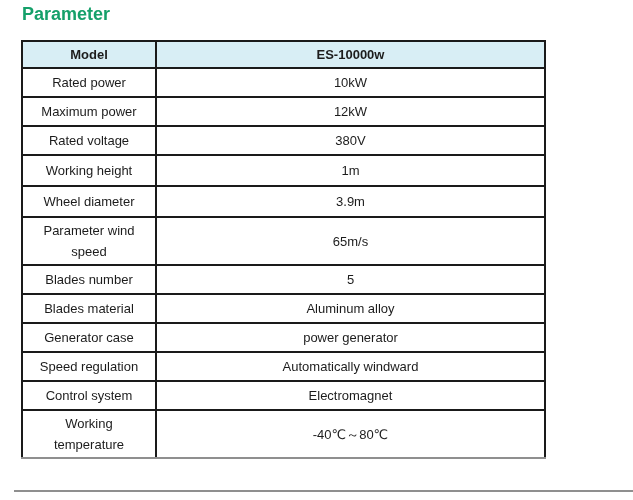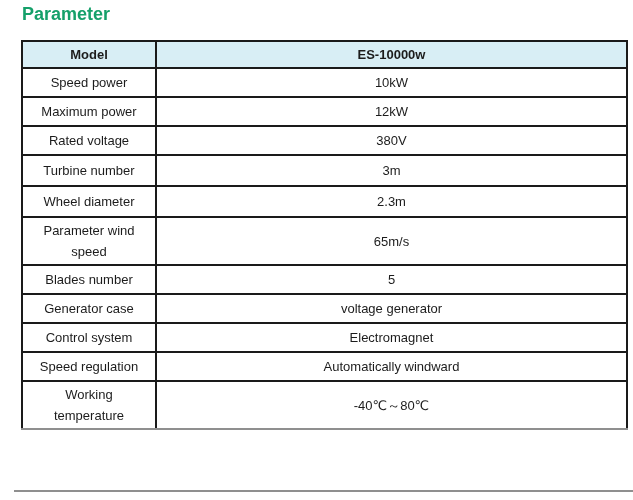--- a/index.html
+++ b/index.html
@@ -21,21 +21,21 @@
     top: 4px;
     font-size: 18px;
     font-weight: bold;
     color: #15a06a;
     letter-spacing: 0px;
   }
   table.param-table {
     position: absolute;
     left: 21px;
     top: 40px;
-    width: 607px;
+    width: 525px;
     border-collapse: collapse;
     table-layout: fixed;
     font-size: 13px;
     color: #1c1c1c;
     padding-left: 8px;
   }
   table.param-table th,
   table.param-table td {
     border: 2px solid #1a1a1a;
     text-align: center;
@@ -80,58 +80,62 @@
       <col class="value-col">
     </colgroup>
     <thead>
       <tr>
         <th>Model</th>
         <th>ES-10000w</th>
       </tr>
     </thead>
     <tbody id="tbody">
         <tr>
-    <td class="label-cell">Speed power</td>
+    <td class="label-cell">Rated power</td>
     <td class="value-cell">10kW</td>
   </tr>
         <tr>
     <td class="label-cell">Maximum power</td>
     <td class="value-cell">12kW</td>
   </tr>
         <tr>
     <td class="label-cell">Rated voltage</td>
     <td class="value-cell">380V</td>
   </tr>
         <tr>
-    <td class="label-cell">Turbine number</td>
-    <td class="value-cell">3m</td>
+    <td class="label-cell">Working height</td>
+    <td class="value-cell">1m</td>
   </tr>
         <tr>
     <td class="label-cell">Wheel diameter</td>
-    <td class="value-cell">2.3m</td>
+    <td class="value-cell">3.9m</td>
   </tr>
         <tr>
     <td class="label-cell">Parameter wind speed</td>
     <td class="value-cell">65m/s</td>
   </tr>
         <tr>
     <td class="label-cell">Blades number</td>
     <td class="value-cell">5</td>
   </tr>
         <tr>
+    <td class="label-cell">Blades material</td>
+    <td class="value-cell">Aluminum alloy</td>
+  </tr>
+        <tr>
     <td class="label-cell">Generator case</td>
-    <td class="value-cell">voltage generator</td>
+    <td class="value-cell">power generator</td>
+  </tr>
+        <tr>
+    <td class="label-cell">Speed regulation</td>
+    <td class="value-cell">Automatically windward</td>
   </tr>
         <tr>
     <td class="label-cell">Control system</td>
     <td class="value-cell">Electromagnet</td>
-  </tr>
-        <tr>
-    <td class="label-cell">Speed regulation</td>
-    <td class="value-cell">Automatically windward</td>
   </tr>
         <tr>
     <td class="label-cell">Working temperature</td>
     <td class="value-cell">-40℃～80℃</td>
   </tr>
       </tbody>
   </table>
 
   <div class="bottom-rule"></div>
 

